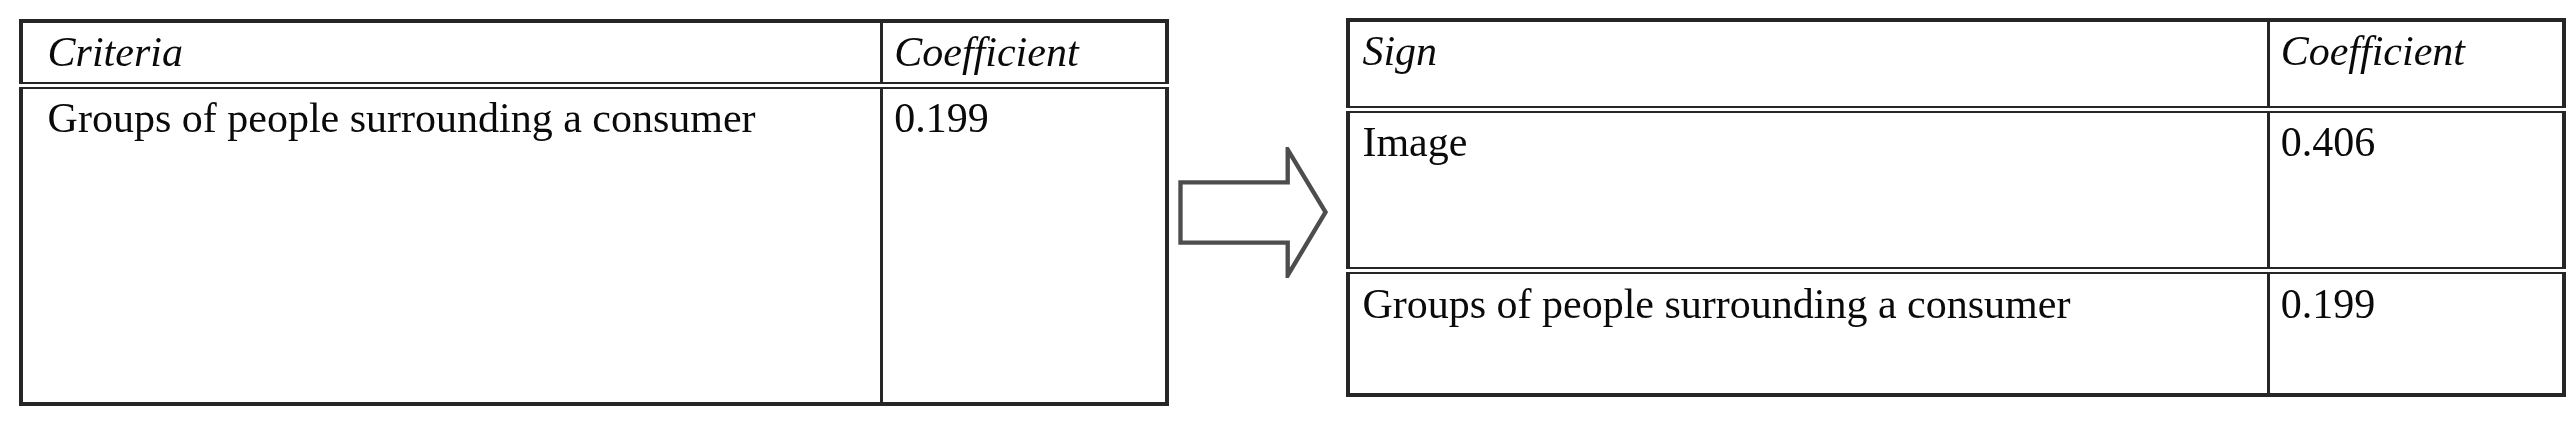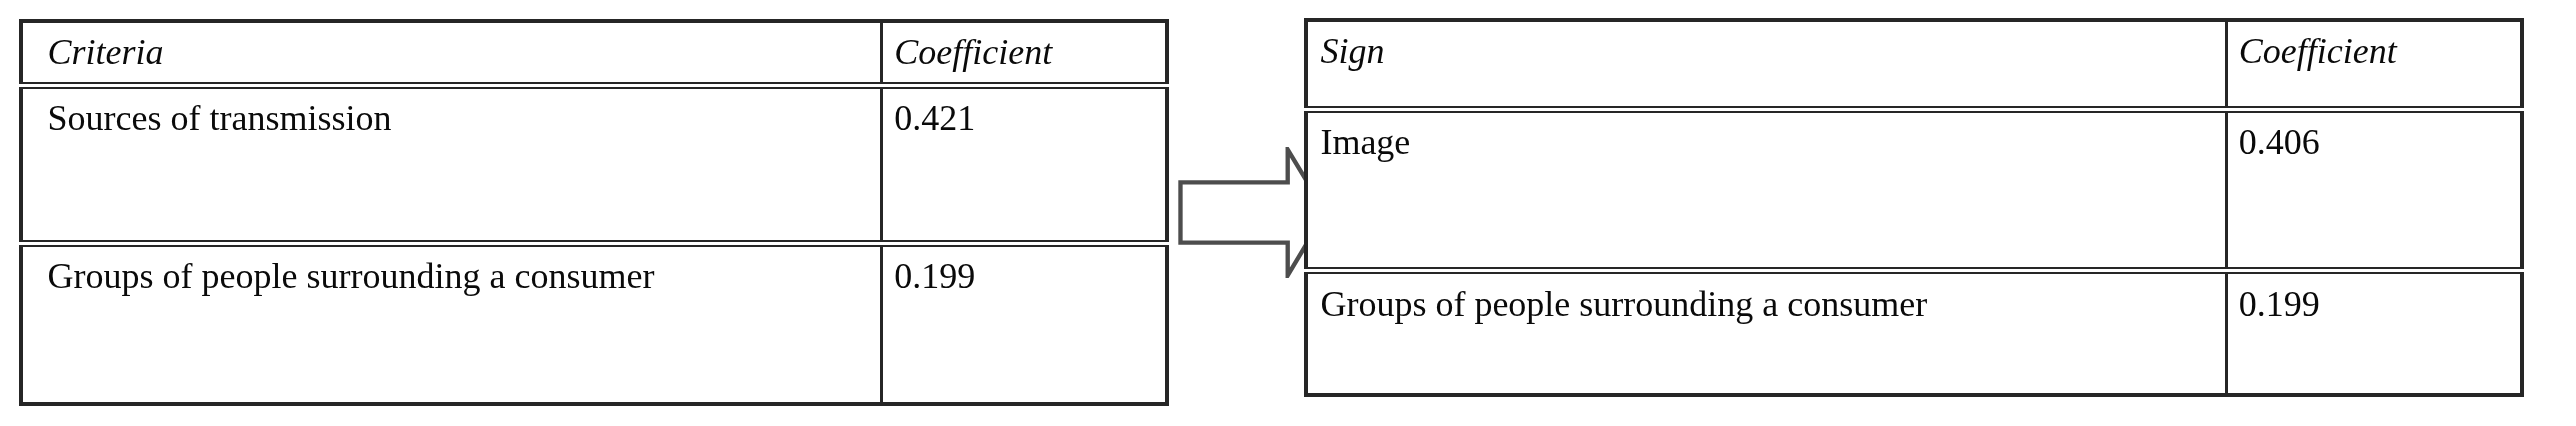--- a/index.html
+++ b/index.html
@@ -8,21 +8,21 @@
     --arrow:#4d4d4d;
     --bg:#ffffff;
   }
   html,body{margin:0;padding:0;background:var(--bg);}
   .canvas{
     position:relative;
     width:2304px;height:427px;
     background:var(--bg);
     font-family:"Liberation Serif","DejaVu Serif",serif;
     color:var(--text);
-    font-size:36px;
+    font-size:42px;
     line-height:56px;
   }
   table.tbl{
     position:absolute;
     border-collapse:collapse;
     table-layout:fixed;
     background:var(--bg);
     border:4.4px solid var(--line);
   }
   .tbl th,.tbl td{
@@ -42,21 +42,21 @@
   .tbl-left col.c2{width:285px;}
   .tbl-left thead tr{height:65px;}
   .tbl-left tbody tr:nth-child(1){height:65px;}
   .tbl-left tbody tr:nth-child(2){height:66px;}
   .tbl-left tbody tr:nth-child(3){height:129px;}
   .tbl-left tbody tr:nth-child(4){height:63px;}
   .tbl-left th:first-child,.tbl-left td:first-child{padding:1.2px 50px 0 25px;}
   .tbl-left th:last-child,.tbl-left td:last-child{padding:1.2px 6.2px 0 11.2px;}
 
   
-  .tbl-right{left:1304px;top:18px;width:1216px;height:379px;}
+  .tbl-right{left:1346px;top:18px;width:1216px;height:379px;}
   .tbl-right col.c1{width:920px;}
   .tbl-right col.c2{width:296px;}
   .tbl-right thead tr{height:89px;}
   .tbl-right tbody tr:nth-child(1){height:90px;}
   .tbl-right tbody tr:nth-child(2){height:69px;}
   .tbl-right tbody tr:nth-child(3){height:131px;}
   .tbl-right th:first-child,.tbl-right td:first-child{padding:1.2px 12.4px 0 12.4px;}
   .tbl-right th:last-child,.tbl-right td:last-child{padding:1.2px 6.2px 0 11.2px;}
 
   .arrow{
@@ -75,24 +75,20 @@
         <col class="c1">
         <col class="c2">
       </colgroup>
     <thead>
       <tr>
         <th>Criteria</th>
         <th>Coefficient</th>
       </tr>
     </thead>
     <tbody>
-        <tr>
-          <td>Sources of transmission</td>
-          <td>0.421</td>
-        </tr>
         <tr>
           <td>Groups of people surrounding a consumer</td>
           <td>0.199</td>
         </tr>
       </tbody>
   </table>
 
   <svg class="arrow" viewBox="0 0 242 211" xmlns="http://www.w3.org/2000/svg">
     <polygon points="4,57 177,57 177,4 238,105 177,207 177,154 4,154" fill="#ffffff" stroke="#4d4d4d" stroke-width="7" stroke-linejoin="miter"></polygon>
   </svg>

